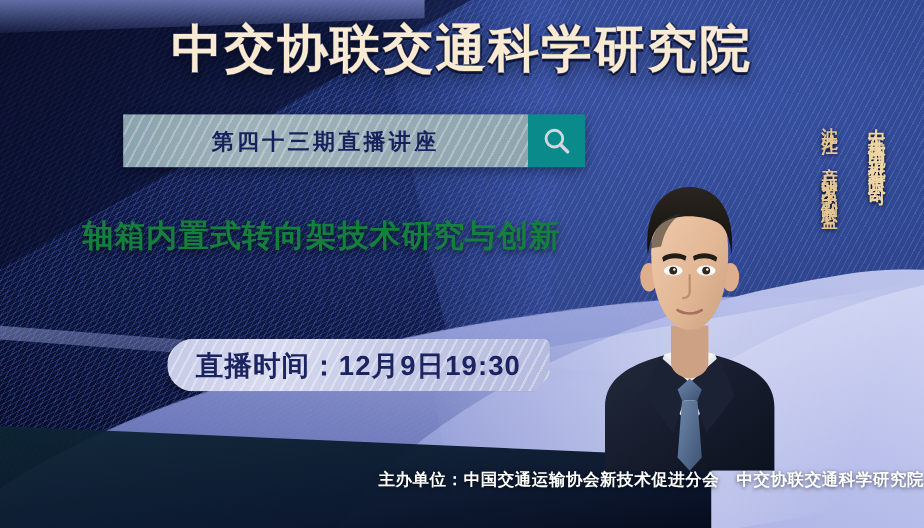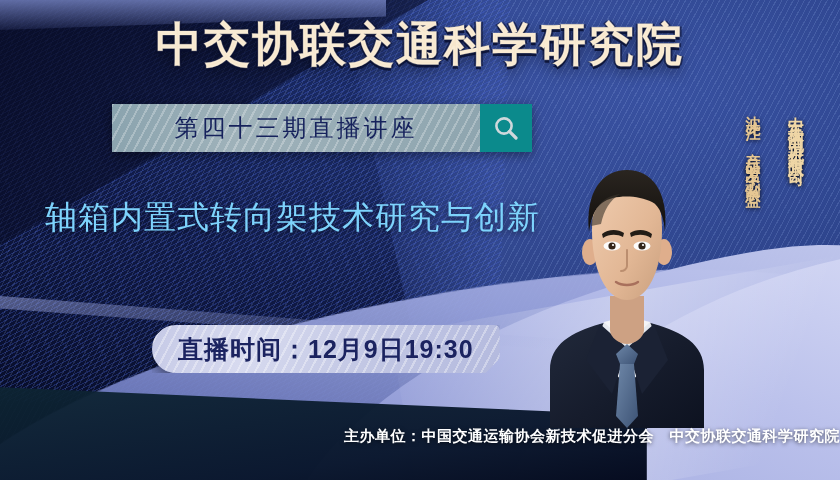--- a/index.html
+++ b/index.html
@@ -99,41 +99,40 @@
   .subtitle-fill{
     position:relative;flex:1;display:flex;align-items:center;justify-content:center;
     background:linear-gradient(100deg,#8aa3ae 0%,#9fb2ba 35%,#8ea5af 100%);
     overflow:hidden;
   }
   .subtitle-fill::after{content:"";position:absolute;inset:0;
     background-image:repeating-linear-gradient(118deg,
       rgba(255,255,255,.26) 0px, rgba(255,255,255,.26) 2px,
       rgba(255,255,255,0) 2px, rgba(255,255,255,0) 8px);
   }
-  .subtitle-text{position:relative;z-index:2;font-size:24px;font-weight:normal;
+  .subtitle-text{position:relative;z-index:2;font-size:20px;font-weight:bold;
     color:#16225c;letter-spacing:3px;white-space:nowrap;}
   .search-box{width:52px;background:#0b8a8c;display:flex;align-items:center;justify-content:center;}
   .search-box svg{display:block;}
 
   .topic{
     position:absolute;left:0;right:255px;top:196px;text-align:center;
-    font-size:32px;font-weight:normal;letter-spacing:1px;
-    color:#7dd3fc;white-space:nowrap;
+    font-size:28px;font-weight:bold;letter-spacing:1px;
+    color:#15803d;white-space:nowrap;
     text-shadow:0 2px 6px rgba(0,0,0,.55);
   }
 
   .time-badge{
     position:absolute;left:152px;top:308px;height:48px;padding:0 26px;
     display:flex;align-items:center;justify-content:center;
     background:linear-gradient(110deg,#c5c9e6 0%,#d7daef 28%,#c2c7e4 62%,#b4bade 100%);
     clip-path:polygon(0 30%,14px 0,100% 0,100% 70%,calc(100% - 14px) 100%,0 100%);
     border-radius:24px 6px 6px 24px;
     box-shadow:0 4px 12px rgba(0,0,0,.45);
     overflow:hidden;
-    margin-top:17px;
   }
   .time-badge::after{content:"";position:absolute;inset:0;
     background-image:repeating-linear-gradient(118deg,
       rgba(255,255,255,.35) 0px, rgba(255,255,255,.35) 2px,
       rgba(255,255,255,0) 2px, rgba(255,255,255,0) 8px);
     pointer-events:none;}
   .time-text{position:relative;z-index:2;font-size:25px;font-weight:bold;
     color:#1b2360;letter-spacing:1px;white-space:nowrap;}
 
   .footer{

